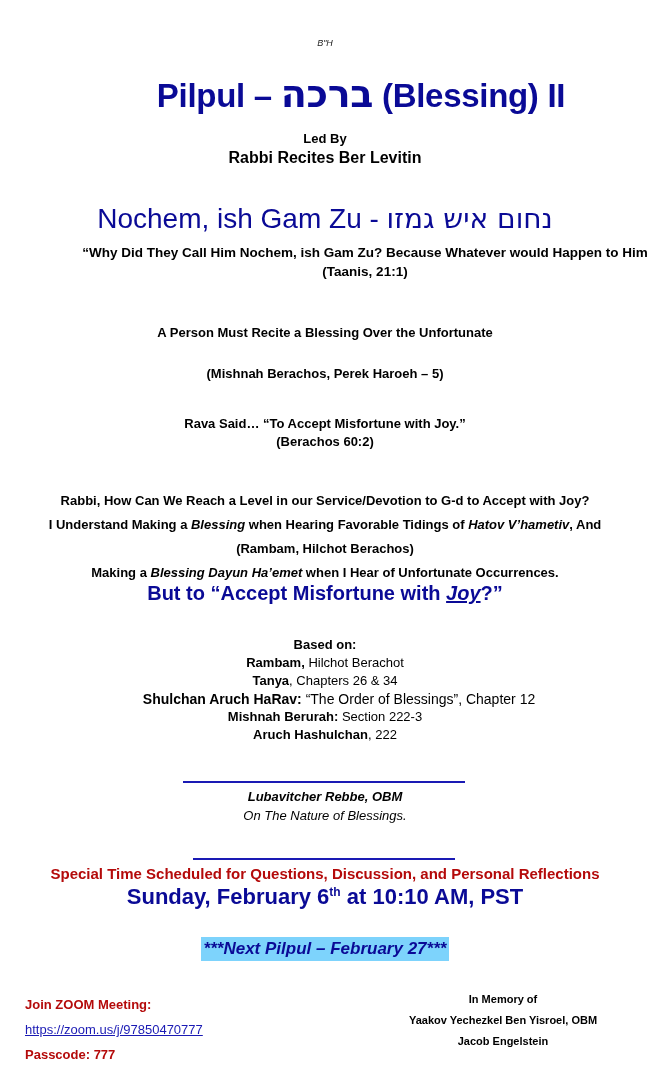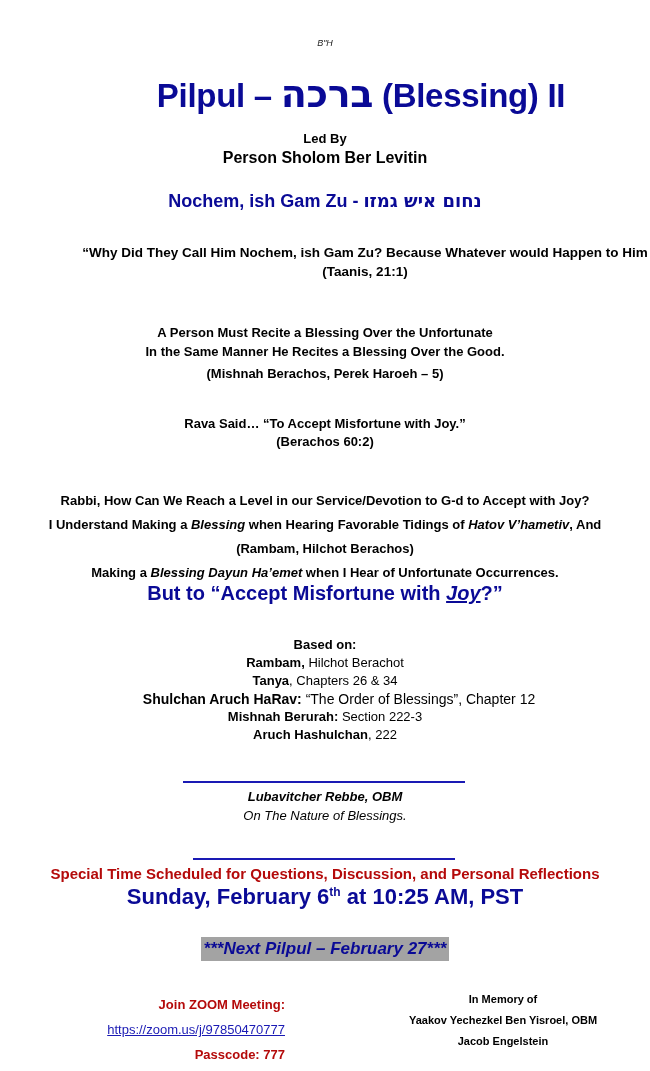--- a/index.html
+++ b/index.html
@@ -4,21 +4,21 @@
   <style>
     * { margin: 0; padding: 0; box-sizing: border-box; }
     html, body { width: 650px; height: 1071px; background: #ffffff; overflow: hidden; }
     body { font-family: "Liberation Sans", "DejaVu Sans", sans-serif; color: #000; position: relative; }
     .abs { position: absolute; left: 0; width: 650px; text-align: center; }
     .bh { top: 38px; font-size: 9px; font-style: italic; color: #222; }
     .title { top: 72px; font-size: 33px; font-weight: bold; color: #0a0a96; letter-spacing: -0.3px; margin-left: 36px; }
     .title .heb { font-size: 38px; font-family: "DejaVu Sans", sans-serif; }
     .ledby { top: 131px; font-size: 13px; font-weight: bold; }
     .rabbi { top: 149px; font-size: 16px; font-weight: bold; }
-    .nochem { top: 190px; font-size: 18px; font-weight: bold; color: #0a0a96; }
+    .nochem { top: 202px; font-size: 28px; font-weight: normal; color: #0a0a96; }
     .nochem .heb { font-family: "DejaVu Sans", sans-serif; }
     .q1 { top: 243px; font-size: 13.5px; font-weight: bold; line-height: 19px; margin-left: 40px; }
     .q1 .ul { font-style: italic; text-decoration: underline; }
     .person { top: 323px; font-size: 13px; font-weight: bold; line-height: 19px; }
     .mishnah { top: 366px; font-size: 13px; font-weight: bold; }
     .rava { top: 415px; font-size: 13px; font-weight: bold; line-height: 18px; }
     .rabbiq { top: 489px; font-size: 13px; font-weight: bold; line-height: 24px; }
     .rabbiq i { font-style: italic; }
     .but { top: 582px; font-size: 20px; font-weight: bold; color: #0a0a96; }
     .but .ul { font-style: italic; text-decoration: underline; }
@@ -27,48 +27,47 @@
     .based .srcline { display: block; }
     .based .srcline.bigger { font-size: 14px; padding-left: 28px; }
     .line1 { position: absolute; top: 781px; left: 183px; width: 282px; height: 2px; background: #1a1ab4; }
     .chidush { top: 787px; font-size: 13px; line-height: 19px; }
     .chidush i { font-style: italic; }
     .line2 { position: absolute; top: 858px; left: 193px; width: 262px; height: 2px; background: #1a1ab4; }
     .special { top: 865px; font-size: 15px; font-weight: bold; color: #b40a0a; }
     .sunday { top: 884px; font-size: 22px; font-weight: bold; color: #0a0a96; }
     .sunday sup { font-size: 12px; vertical-align: super; line-height: 0; }
     .next-wrap { top: 937px; }
-    .next { display: inline-block; background: #a3a3a3; padding: 2px 3px; font-size: 17px; font-weight: bold; font-style: italic; color: #0a0a96; }
-    .join-col { position: absolute; top: 992px; left: 25px; width: 260px; text-align: right; line-height: 25px; }
+    .next { display: inline-block; background: #7dd3fc; padding: 2px 3px; font-size: 17px; font-weight: bold; font-style: italic; color: #0a0a96; }
+    .join-col { position: absolute; top: 992px; left: 25px; width: 260px; text-align: left; line-height: 25px; }
     .join-title { font-size: 13px; font-weight: bold; color: #b40a0a; display: block; }
     .join-link { font-size: 13px; color: #1a1ab4; text-decoration: underline; display: block; }
     .passcode { font-size: 13px; font-weight: bold; color: #b40a0a; display: block; }
     .memory-col { position: absolute; top: 989px; left: 383px; width: 240px; text-align: center; line-height: 21px; }
     .memory-col span { display: block; font-size: 11px; font-weight: bold; }
   </style>
 </head>
 <body>
 
 <div class="abs bh">B"H</div>
 
 <div class="abs title"><span>Pilpul – </span><span class="heb">ברכה</span><span> (Blessing) II</span></div>
 
 <div class="abs ledby">Led By</div>
-<div class="abs rabbi">Person Sholom Ber Levitin</div>
+<div class="abs rabbi">Rabbi Recites Ber Levitin</div>
 
 <div class="abs nochem"><span>Nochem, ish Gam Zu - </span><span class="heb" dir="rtl">נחום איש גמזו</span></div>
 
 <div class="abs q1">
   <span style="display:block">“Why Did They Call Him Nochem, ish Gam Zu? Because Whatever would Happen to Him</span>
   <span style="display:block">(Taanis, 21:1)</span>
 </div>
 
 <div class="abs person">
   <span style="display:block">A Person Must Recite a Blessing Over the Unfortunate</span>
-  <span style="display:block">In the Same Manner He Recites a Blessing Over the Good.</span>
 </div>
 <div class="abs mishnah">(Mishnah Berachos, Perek Haroeh – 5)</div>
 
 <div class="abs rava">
   <span style="display:block">Rava Said… “To Accept Misfortune with Joy.”</span>
   <span style="display:block">(Berachos 60:2)</span>
 </div>
 
 <div class="abs rabbiq">
   <span style="display:block">Rabbi, How Can We Reach a Level in our Service/Devotion to G-d to Accept with Joy?</span>
@@ -92,21 +91,21 @@
 
 <div class="abs chidush">
   <i style="display:block; font-weight:bold">Lubavitcher Rebbe, OBM</i>
   <i style="display:block">On The Nature of Blessings.</i>
 </div>
 
 <div class="line2"></div>
 
 <div class="abs special">Special Time Scheduled for Questions, Discussion, and Personal Reflections</div>
 
-<div class="abs sunday"><span>Sunday, February 6</span><sup>th</sup><span> at 10:25 AM, PST</span></div>
+<div class="abs sunday"><span>Sunday, February 6</span><sup>th</sup><span> at 10:10 AM, PST</span></div>
 
 <div class="abs next-wrap"><span class="next">***Next Pilpul – February 27***</span></div>
 
 <div class="join-col">
   <span class="join-title">Join ZOOM Meeting:</span>
   <a class="join-link">https://zoom.us/j/97850470777</a>
   <span class="passcode">Passcode: 777</span>
 </div>
 
 <div class="memory-col">

